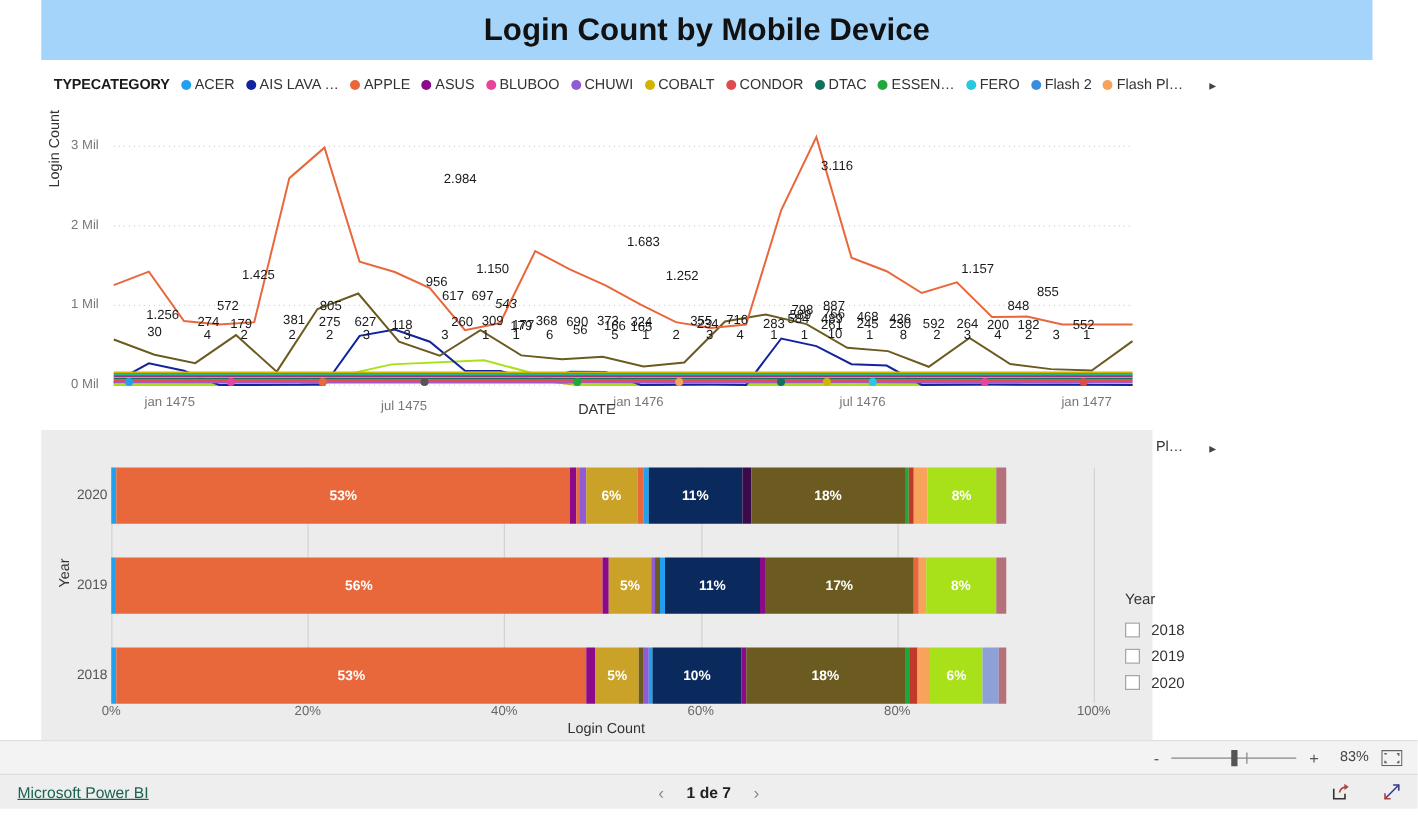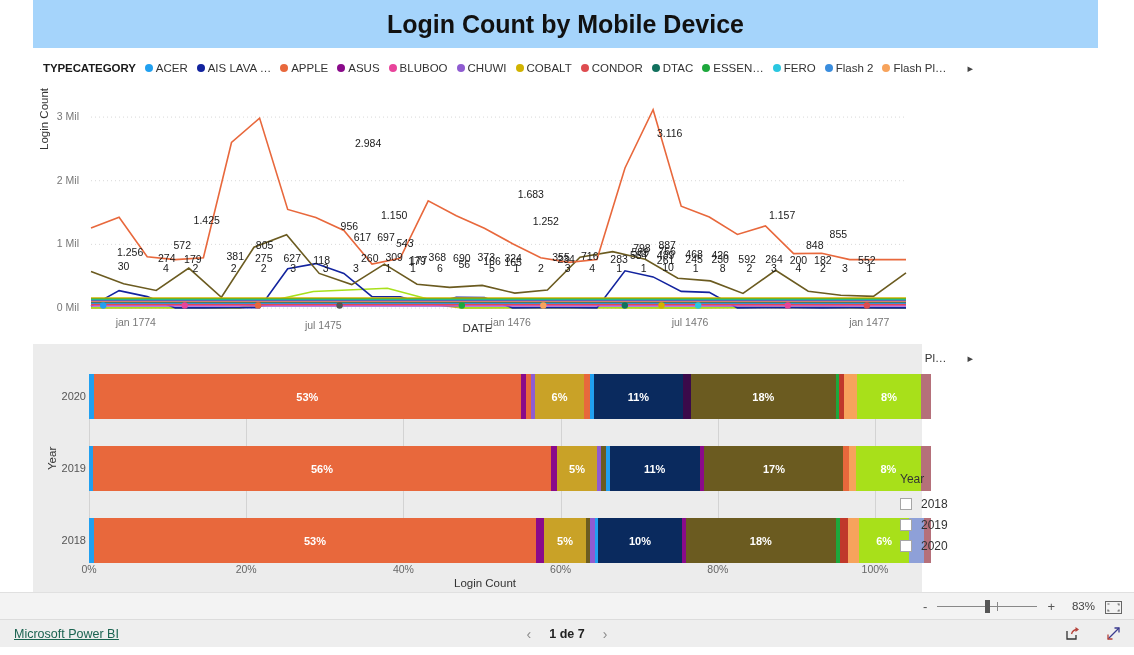--- a/index.html
+++ b/index.html
@@ -85,21 +85,21 @@
     font-size:11.5px; color:#333;
   }
   #bar-axis-title-x {
     position:absolute; left:80px; top:577px; width:810px; text-align:center;
     font-size:11.5px; color:#333;
   }
   .bar-row-label {
     position:absolute; left:52px; width:34px; text-align:right;
     font-size:11px; color:#555;
   }
-  .stackbar { position:absolute; left:89px; width:842px; display:flex; }
+  .stackbar { position:absolute; left:89px; width:716px; display:flex; }
   .seg { height:100%; display:flex; align-items:center; justify-content:center;
          overflow:hidden; }
   .seg span { font-size:11px; font-weight:bold; color:#ffffff; white-space:nowrap; }
   .bar-x-tick {
     position:absolute; font-size:10.5px; color:#666;
     transform:translateX(-50%); top:563px;
   }
   .bar-grid {
     position:absolute; width:1px; background:#d3d3d3;
     top:374px; height:188px;
@@ -261,21 +261,21 @@
     <div id="line-labels">
         <div class="dlabel" style="left: 97.12px; top: 166.35px;">1.256</div>
         <div class="dlabel" style="left: 173.73px; top: 133.8px;">1.425</div>
         <div class="dlabel" style="left: 231.595px; top: 159px;">805</div>
         <div class="dlabel" style="left: 335.1px; top: 57.15px;">2.984</div>
         <div class="dlabel" style="left: 361.18px; top: 128.55px;">1.150</div>
         <div class="dlabel" style="left: 316.355px; top: 140.1px;">956</div>
         <div class="dlabel" style="left: 329.395px; top: 151.02px;">617</div>
         <div class="dlabel" style="left: 353px; top: 150.6px;">697</div>
         <div class="dlabel" style="left: 371.775px; top: 156.9px; font-style: italic;">543</div>
-        <div class="dlabel" style="left: 481.8px; top: 107.55px; margin-left: 16px;">1.683</div>
+        <div class="dlabel" style="left: 481.8px; top: 107.55px;">1.683</div>
         <div class="dlabel" style="left: 512.77px; top: 134.85px;">1.252</div>
         <div class="dlabel" style="left: 636.65px; top: 46.65px;">3.116</div>
         <div class="dlabel" style="left: 749.12px; top: 128.55px;">1.157</div>
         <div class="dlabel" style="left: 805.355px; top: 148.08px;">855</div>
         <div class="dlabel" style="left: 781.72px; top: 159px;">848</div>
         <div class="dlabel" style="left: 149.28px; top: 159.42px;">572</div>
         <div class="dlabel" style="left: 133.795px; top: 171.6px;">274</div>
         <div class="dlabel" style="left: 159.875px; top: 173.28px;">179</div>
         <div class="dlabel" style="left: 202.255px; top: 169.5px;">381</div>
         <div class="dlabel" style="left: 230.78px; top: 171.6px;">275</div>
@@ -340,21 +340,21 @@
         <div class="dlabel" style="left: 836.325px; top: 181.68px;">1</div>
         <div class="dlabel" style="left: 431.27px; top: 177.9px;">56</div>
       </div>
     <div id="line-yticks">
         <div class="y-tick" style="left: 0px; width: 46px; top: 221px;">0 Mil</div>
         <div class="y-tick" style="left: 0px; width: 46px; top: 157.364px;">1 Mil</div>
         <div class="y-tick" style="left: 0px; width: 46px; top: 93.7273px;">2 Mil</div>
         <div class="y-tick" style="left: 0px; width: 46px; top: 30.0909px;">3 Mil</div>
       </div>
     <div id="line-xticks">
-        <div class="x-tick" style="left: 102.825px; top: 236px;">jan 1774</div>
+        <div class="x-tick" style="left: 102.825px; top: 236px;">jan 1475</div>
         <div class="x-tick" style="left: 290.275px; top: 239px;">jul 1475</div>
         <div class="x-tick" style="left: 477.725px; top: 236px;">jan 1476</div>
         <div class="x-tick" style="left: 657.025px; top: 236px;">jul 1476</div>
         <div class="x-tick" style="left: 836.325px; top: 236px;">jan 1477</div>
       </div>
   </div>
   <div id="line-axis-title-y">Login Count</div>
   <div id="line-axis-title-x" style="left:33px;">DATE</div>
 
   <div class="legend-bar" id="legend-bar" style="left:43px; top:348px;">

